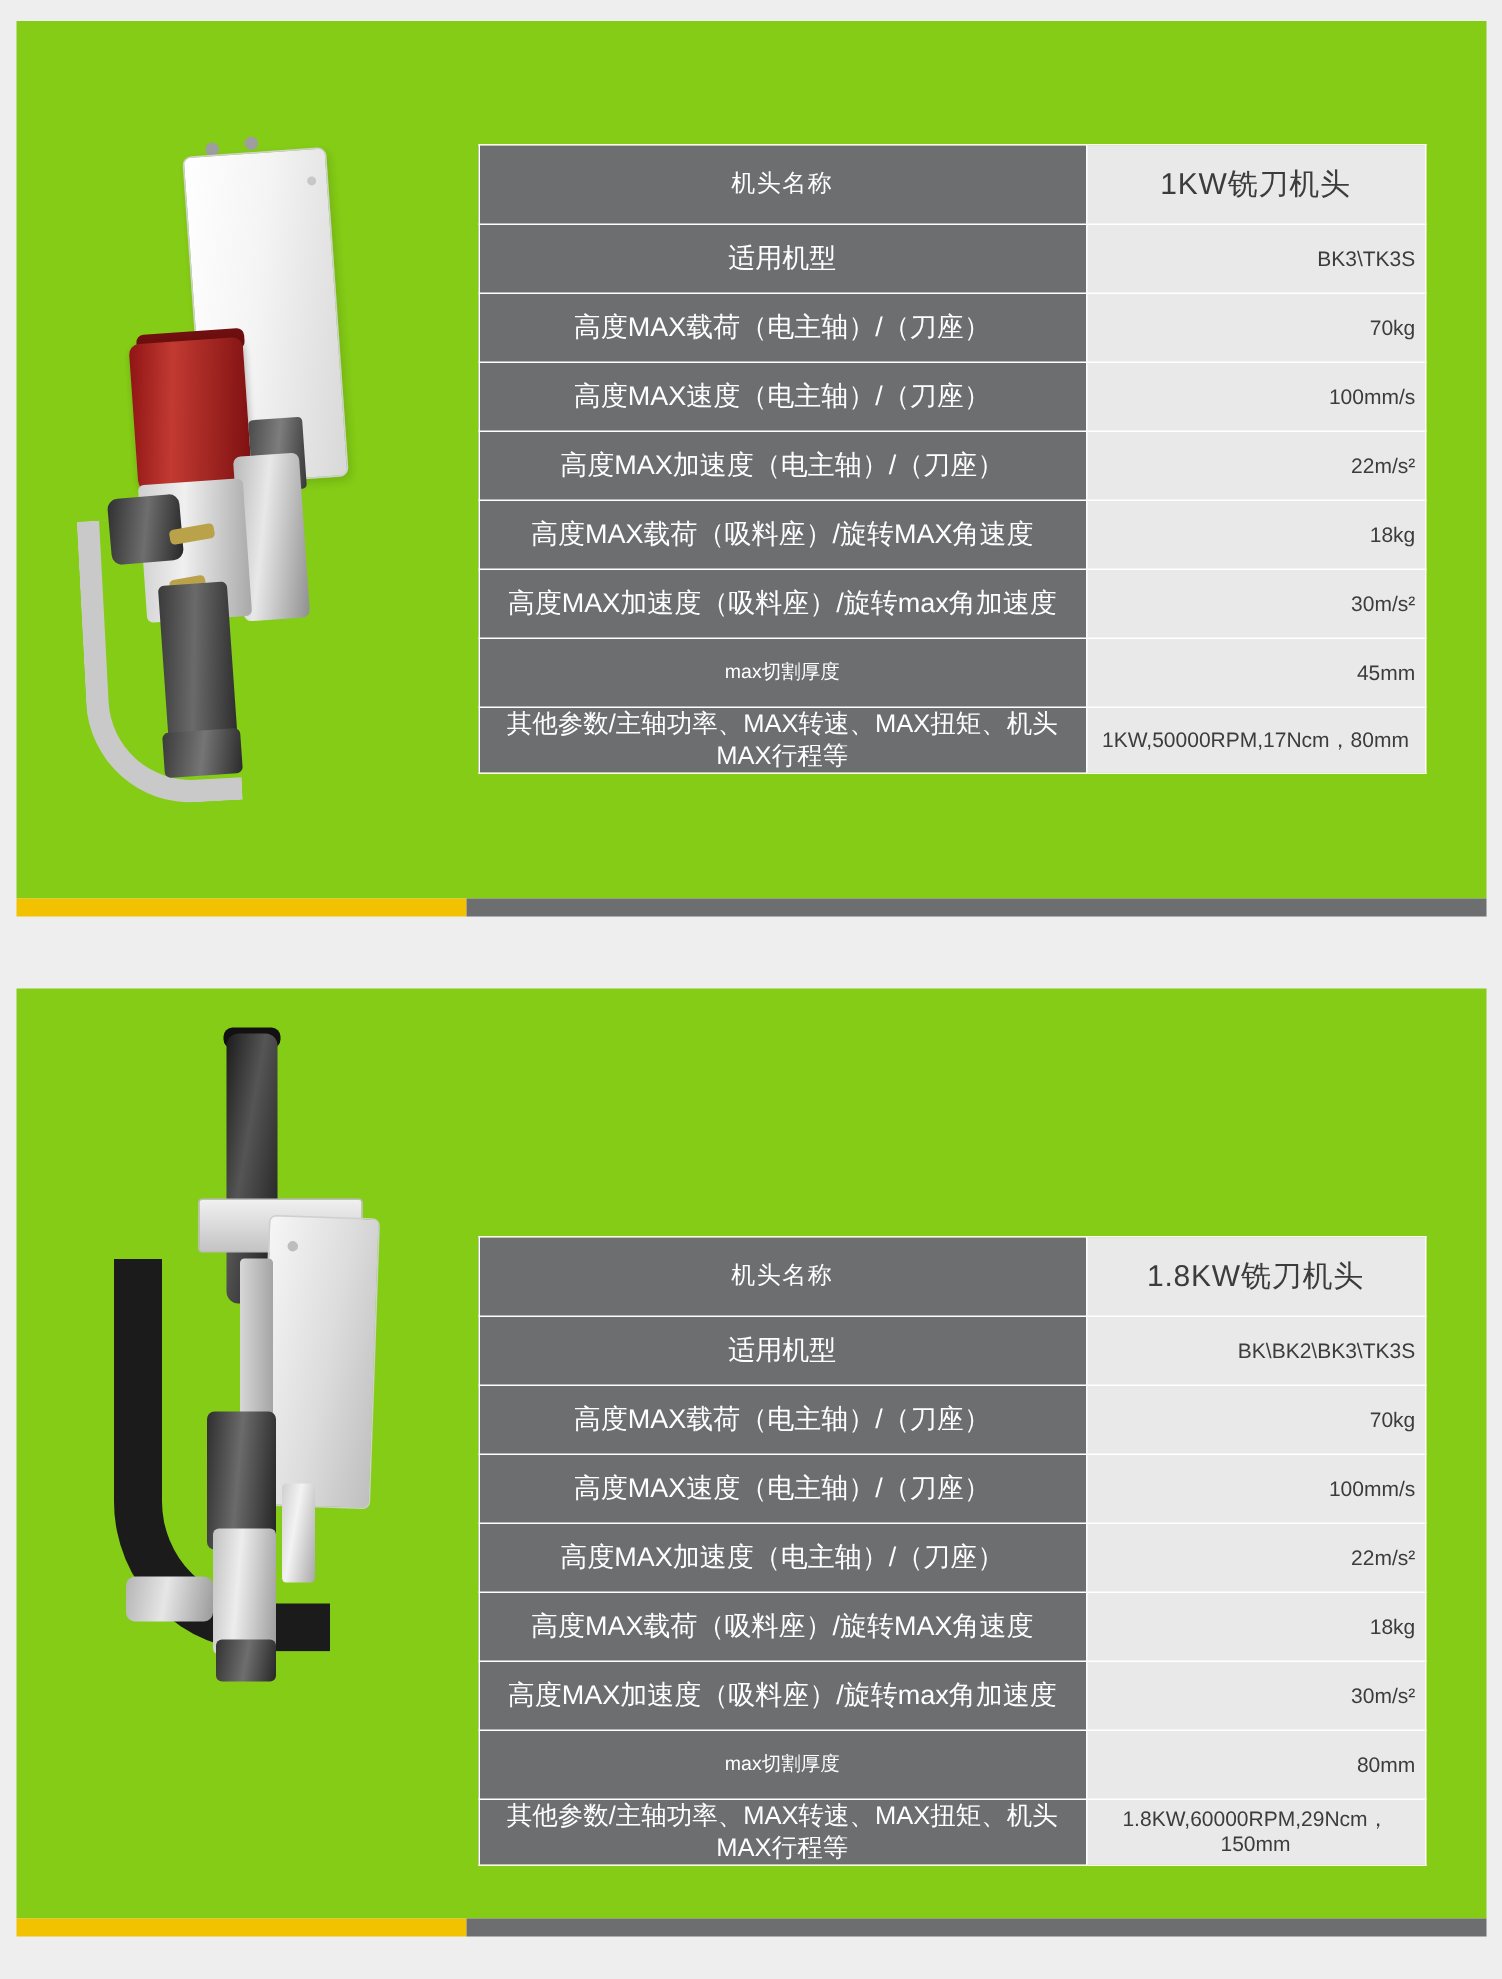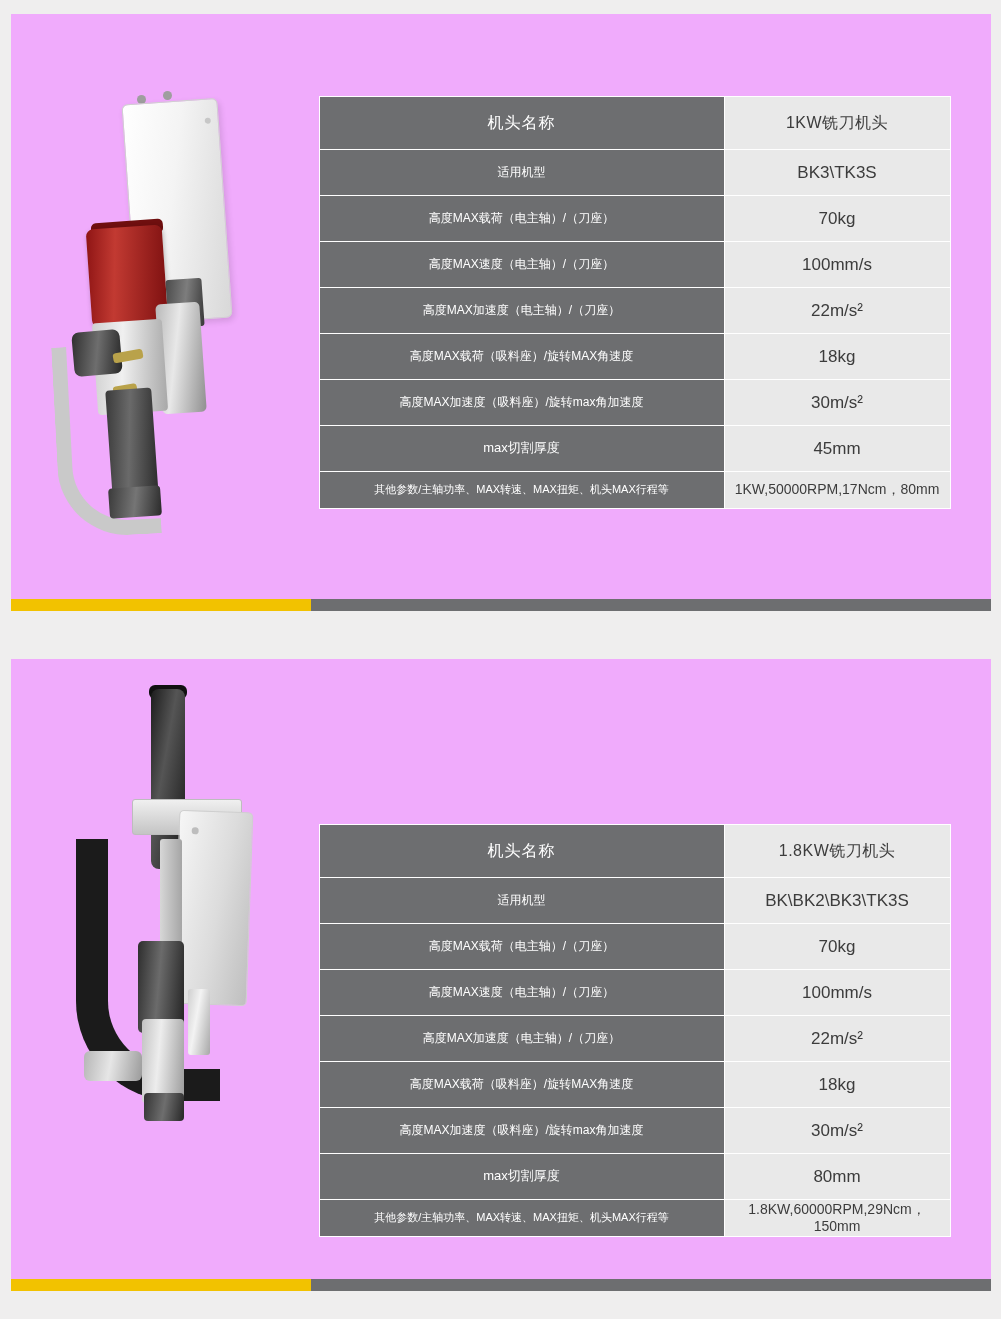--- a/index.html
+++ b/index.html
@@ -18,21 +18,21 @@
     height: 1319px;
     background: #efeeee;
     display: flex;
     flex-direction: column;
     align-items: center;
     box-sizing: border-box;
   }
   .card {
     position: relative;
     width: 980px;
-    background: #f0abfc;
+    background: #84cc16;
     box-sizing: border-box;
   }
   .card-1 { height: 585px; margin-top: 14px; }
   .card-2 { height: 620px; margin-top: 60px; }
 
   .card-inner {
     display: flex;
     flex-direction: row;
     width: 100%;
     height: 100%;
@@ -290,25 +290,25 @@
     border: 1px solid #ffffff;
     padding: 0 6px;
     text-align: center;
     vertical-align: middle;
     line-height: 1.25;
   }
   .col-label { width: 392px; background: #6d6e70; color: #ffffff; }
   .col-value { width: 213px; background: #e9e9e9; color: #3c3c3c; }
 
   .row-head .col-label { font-size: 16px; letter-spacing: 1px; height: 52px; }
-  .row-head .col-value { font-size: 16px; letter-spacing: .5px; height: 52px; }
-  .row-normal .col-label, .row-normal .col-value { height: 45px; font-size: 12px; }
-  .row-normal .col-value { font-size: 17px; }
+  .row-head .col-value { font-size: 20px; letter-spacing: .5px; height: 52px; }
+  .row-normal .col-label, .row-normal .col-value { height: 45px; font-size: 18px; }
+  .row-normal .col-value { font-size: 14px; text-align: right; }
   .row-thick .col-label { font-size: 13px; }
-  .row-last .col-label { font-size: 11px; height: 36px; }
+  .row-last .col-label { font-size: 17px; height: 36px; }
   .row-last .col-value { font-size: 14px; height: 36px; }
 
   
   .bottom-bar {
     position: absolute;
     left: 0;
     bottom: -12px;
     width: 100%;
     height: 12px;
     display: flex;

